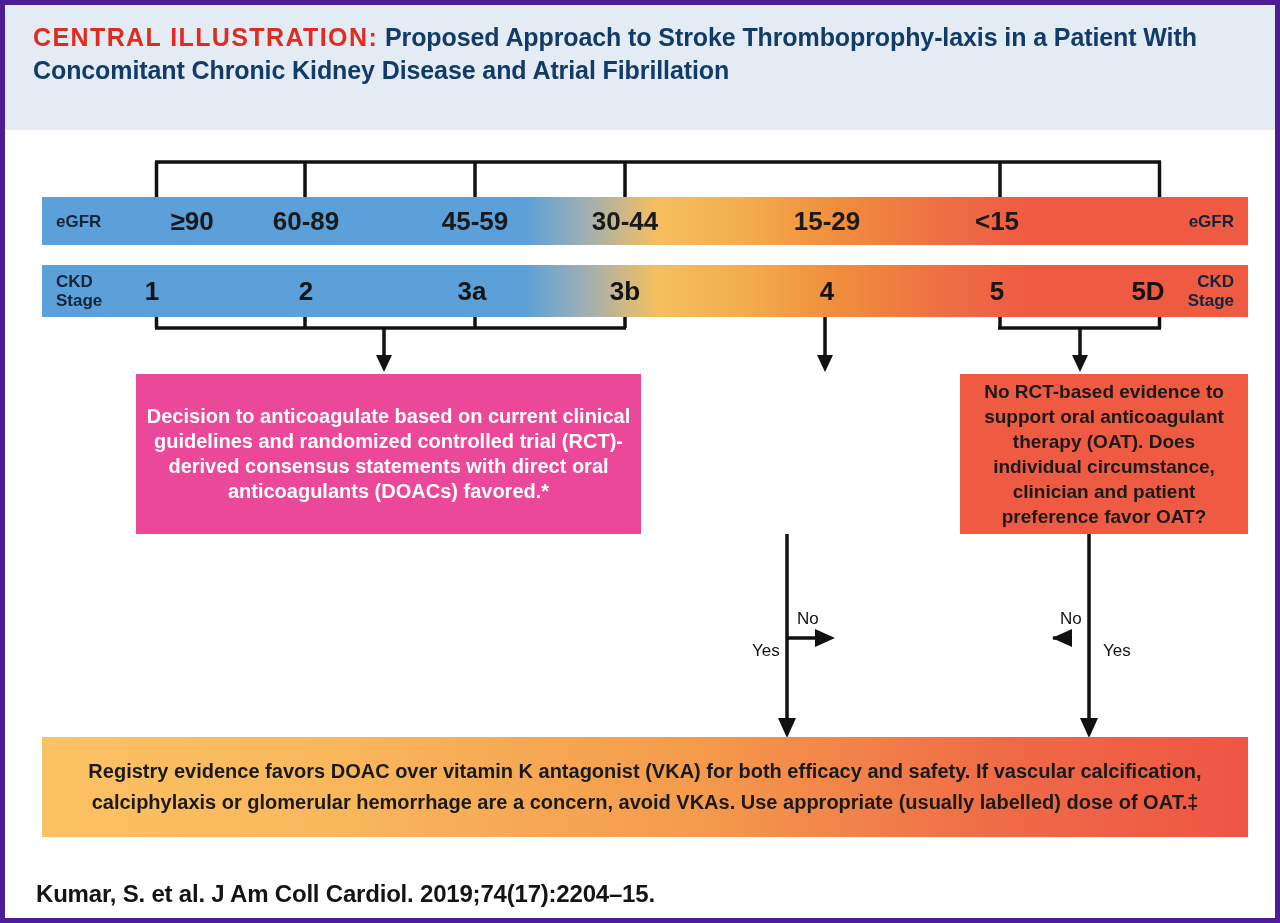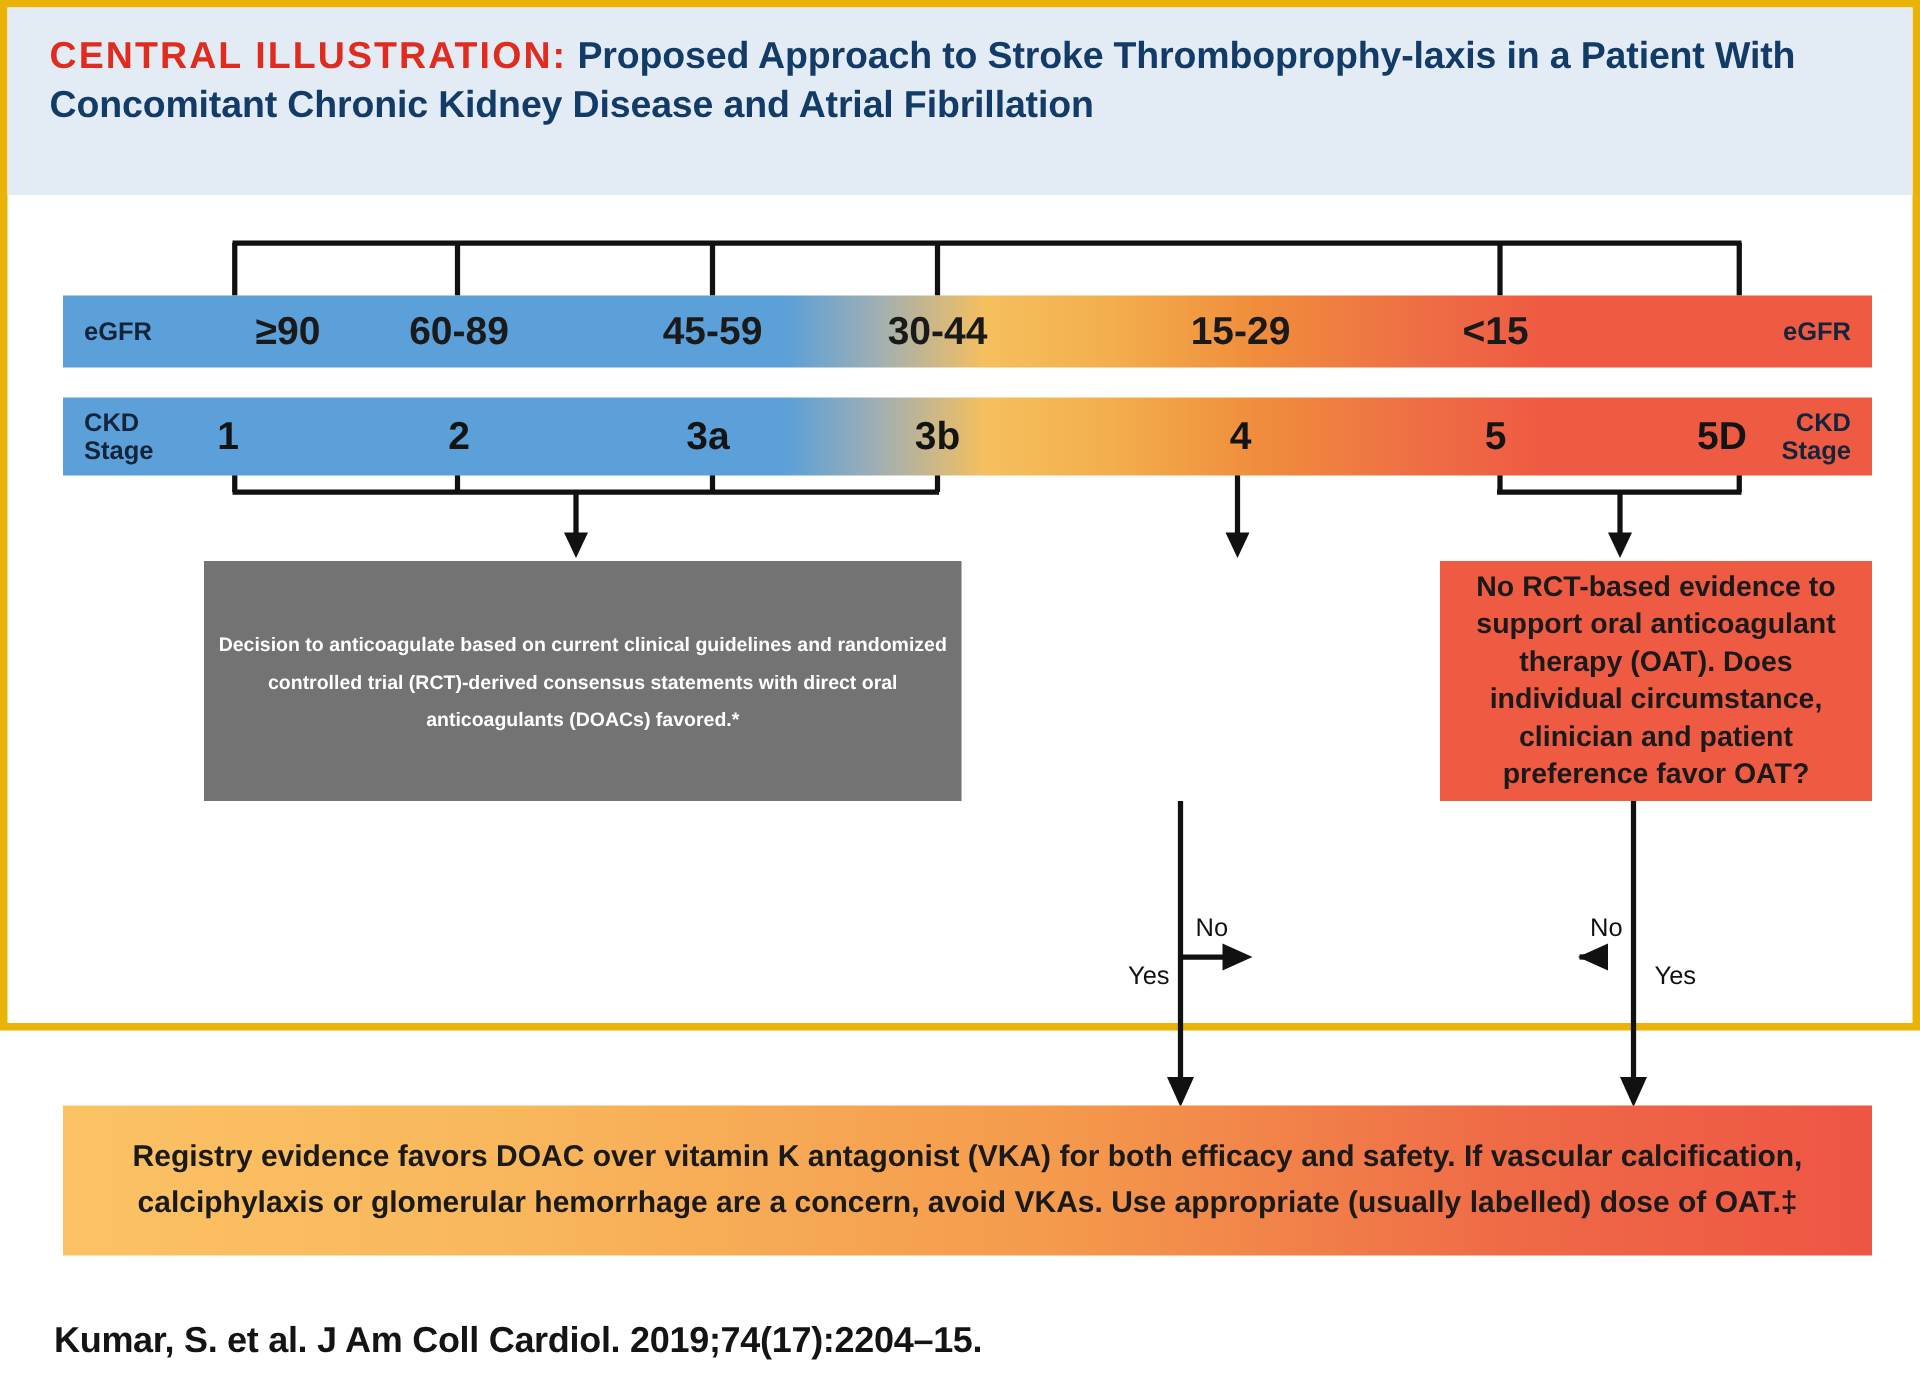--- a/index.html
+++ b/index.html
@@ -4,23 +4,23 @@
 <title>Central Illustration</title>
 <style>
   html,body{margin:0;padding:0;background:#ffffff;}
   body{
     font-family:"Liberation Sans", sans-serif;
     width:1280px;height:923px;overflow:hidden;
     -webkit-font-smoothing:antialiased;
   }
   .figure{
     position:relative;
-    width:1280px;height:687px;
+    width:1280px;height:923px;
     box-sizing:border-box;
-    border:5px solid #eab308;
+    border:5px solid #4c1d95;
     background:#ffffff;
   }
   
   .header{
     position:absolute;left:0;top:0;right:0;height:125px;
     background:#E3EBF5;
     box-sizing:border-box;
     padding:16px 40px 0 28px;
   }
   .header-title{
@@ -62,21 +62,21 @@
   
   .box{
     position:absolute;box-sizing:border-box;
     display:flex;align-items:center;justify-content:center;
     text-align:center;font-weight:bold;
     padding:10px 8px;
   }
   .box-text{line-height:25px;}
   #box-blue{
     left:131px;top:369px;width:505px;height:160px;
-    background:#737373;color:#ffffff;font-size:13px;
+    background:#ec4899;color:#ffffff;font-size:20px;
   }
   #box-orange{
     left:656px;top:369px;width:259px;height:160px;
     background:#F8BD5E;color:#1A1A1A;font-size:19px;
   }
   #box-red{
     left:955px;top:369px;width:288px;height:160px;
     background:#EF5A42;color:#1A1A1A;font-size:19px;
   }
   #box-consider{

